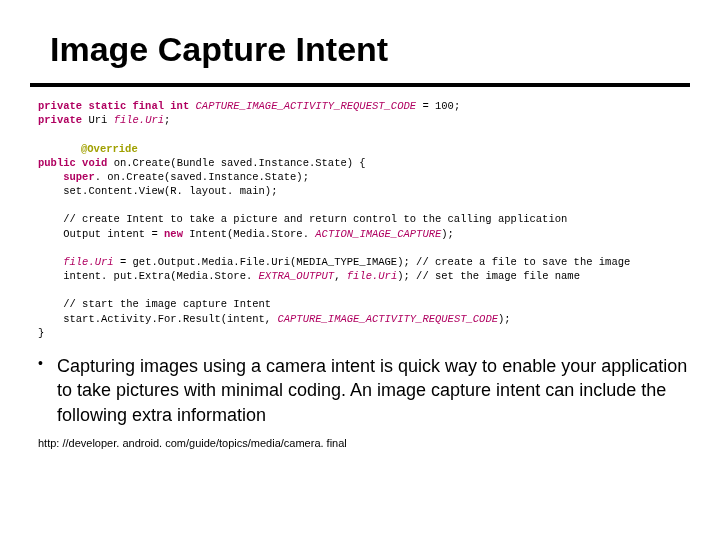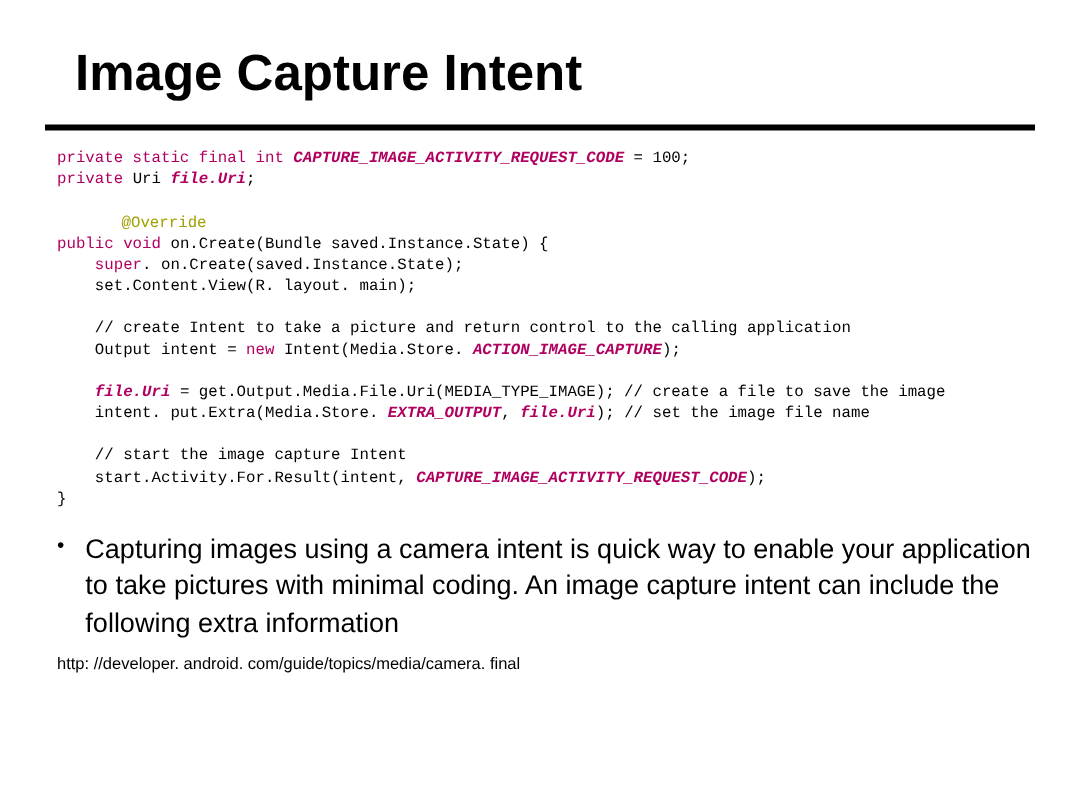--- a/index.html
+++ b/index.html
@@ -29,23 +29,23 @@
     background: #000;
     margin: 0 0 12px 0;
   }
   .code {
     font-family: "Courier New", monospace;
     font-size: 10.5px;
     line-height: 1.35;
     white-space: pre;
     margin-left: 8px;
   }
-  .kw   { color: #b00060; font-weight: normal; }      
-  .ital { color: #b00060; font-weight: bold; font-style: italic; } 
-  .ann  { color: #a0a000; font-weight: normal; padding-left: 43px; }      
+  .kw   { color: #b00060; font-weight: bold; }      
+  .ital { color: #b00060; font-weight: normal; font-style: italic; } 
+  .ann  { color: #a0a000; font-weight: bold; padding-left: 43px; }      
   .cmt  { }                     
   .bullet-row { display: flex; margin: 14px 0 10px 8px; }
   .bullet-dot { font-size: 14px; margin-right: 14px; line-height: 1.4; }
   .bullet-text { font-size: 18px; line-height: 1.35; }
   .footer {
     font-size: 11px;
     color: #000;
     margin-top: 10px;
     margin-left: 8px;
   }

